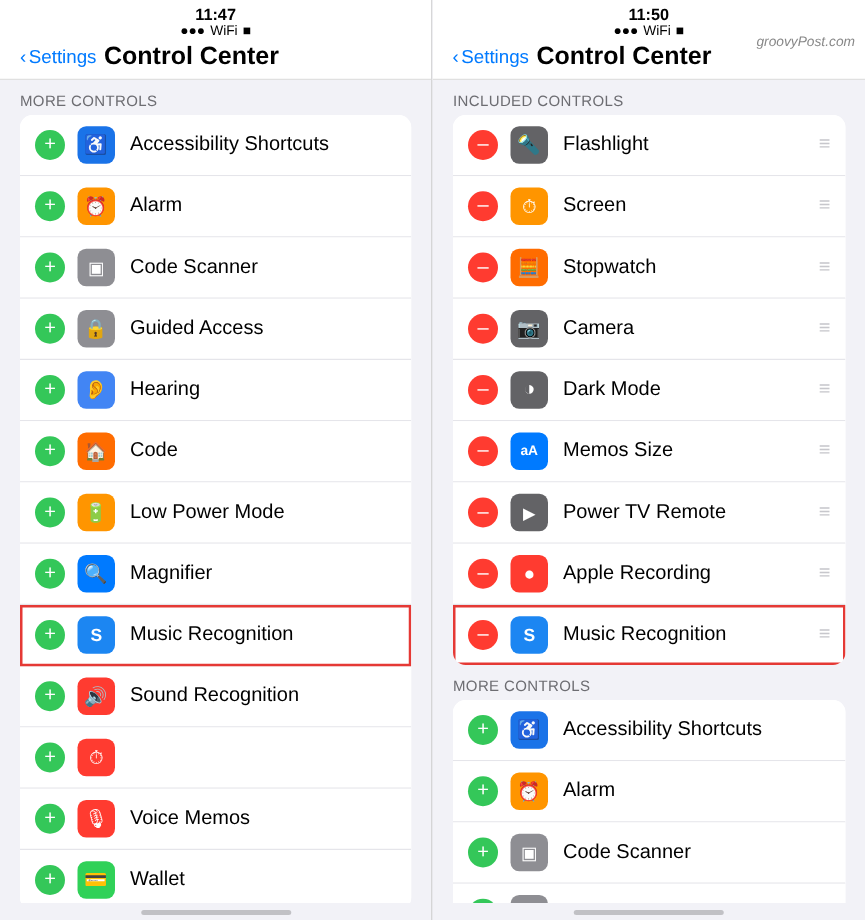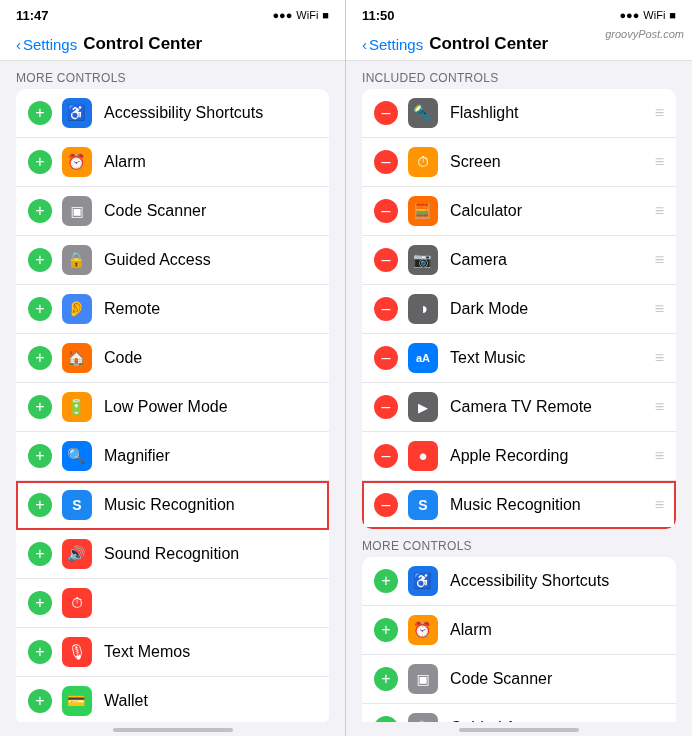--- a/index.html
+++ b/index.html
@@ -23,20 +23,21 @@
     .phone-panel.left {
       border-right: 1px solid #ccc;
     }
     .status-bar {
       display: flex;
       justify-content: space-between;
       align-items: center;
       padding: 4px 16px 2px 16px;
       background: #fff;
       height: 28px;
+      flex-direction: column;
     }
     .status-time {
       font-size: 13px;
       font-weight: 600;
       color: #000;
     }
     .status-icons {
       display: flex;
       align-items: center;
       gap: 4px;
@@ -52,21 +53,21 @@
     }
     .nav-back {
       color: #007aff;
       font-size: 15px;
       display: flex;
       align-items: center;
       gap: 2px;
       cursor: pointer;
     }
     .nav-title {
-      font-size: 17px;
+      font-size: 20px;
       font-weight: 700;
       color: #000;
       margin-left: 6px;
     }
     .section-header {
       font-size: 12px;
       color: #6d6d72;
       letter-spacing: 0.3px;
       padding: 10px 16px 4px 16px;
       text-transform: uppercase;
@@ -221,21 +222,21 @@
     <span class="item-label">Code Scanner</span>
   </div>
         <div class="list-item">
     <div class="add-btn">+</div>
     <div class="app-icon ic-gray" style="color:#fff;font-size:15px;">🔒</div>
     <span class="item-label">Guided Access</span>
   </div>
         <div class="list-item">
     <div class="add-btn">+</div>
     <div class="app-icon ic-blue2" style="color:#fff;font-size:15px;">👂</div>
-    <span class="item-label">Remote</span>
+    <span class="item-label">Hearing</span>
   </div>
         <div class="list-item">
     <div class="add-btn">+</div>
     <div class="app-icon ic-orange2" style="color:#fff;font-size:15px;">🏠</div>
     <span class="item-label">Code</span>
   </div>
         <div class="list-item">
     <div class="add-btn">+</div>
     <div class="app-icon ic-orange" style="color:#fff;font-size:15px;">🔋</div>
     <span class="item-label">Low Power Mode</span>
@@ -255,21 +256,21 @@
     <div class="app-icon ic-red" style="color:#fff;font-size:15px;">🔊</div>
     <span class="item-label">Sound Recognition</span>
   </div>
         <div class="list-item">
     <div class="add-btn">+</div>
     <div class="app-icon ic-red" style="color:#fff;font-size:15px;">⏱</div>
   </div>
         <div class="list-item">
     <div class="add-btn">+</div>
     <div class="app-icon ic-red" style="color:#fff;font-size:15px;">🎙</div>
-    <span class="item-label">Text Memos</span>
+    <span class="item-label">Voice Memos</span>
   </div>
         <div class="list-item">
     <div class="add-btn">+</div>
     <div class="app-icon ic-green2" style="color:#fff;font-size:15px;">💳</div>
     <span class="item-label">Wallet</span>
   </div>
       </div>
   </div>
   <div class="home-indicator"></div>
 </div>
@@ -305,45 +306,45 @@
   </div>
         <div class="list-item">
     <div class="remove-btn">–</div>
     <div class="app-icon ic-orange" style="color:#fff;font-size:15px;">⏱</div>
     <span class="item-label">Screen</span>
     <span class="drag-handle">≡</span>
   </div>
         <div class="list-item">
     <div class="remove-btn">–</div>
     <div class="app-icon ic-orange2" style="color:#fff;font-size:15px;">🧮</div>
-    <span class="item-label">Calculator</span>
+    <span class="item-label">Stopwatch</span>
     <span class="drag-handle">≡</span>
   </div>
         <div class="list-item">
     <div class="remove-btn">–</div>
     <div class="app-icon ic-darkgray" style="color:#fff;font-size:15px;">📷</div>
     <span class="item-label">Camera</span>
     <span class="drag-handle">≡</span>
   </div>
         <div class="list-item">
     <div class="remove-btn">–</div>
     <div class="app-icon ic-darkgray" style="color:#fff;font-size:16px;">◑</div>
     <span class="item-label">Dark Mode</span>
     <span class="drag-handle">≡</span>
   </div>
         <div class="list-item">
     <div class="remove-btn">–</div>
     <div class="app-icon ic-blue3" style="color:#fff;font-size:11px;font-weight:600;">aA</div>
-    <span class="item-label">Text Music</span>
+    <span class="item-label">Memos Size</span>
     <span class="drag-handle">≡</span>
   </div>
         <div class="list-item">
     <div class="remove-btn">–</div>
     <div class="app-icon ic-darkgray" style="color:#fff;font-size:13px;">▶</div>
-    <span class="item-label">Camera TV Remote</span>
+    <span class="item-label">Power TV Remote</span>
     <span class="drag-handle">≡</span>
   </div>
         <div class="list-item">
     <div class="remove-btn">–</div>
     <div class="app-icon ic-red" style="color:#fff;font-size:14px;">⏺</div>
     <span class="item-label">Apple Recording</span>
     <span class="drag-handle">≡</span>
   </div>
         <div class="list-item highlighted">
     <div class="remove-btn">–</div>

